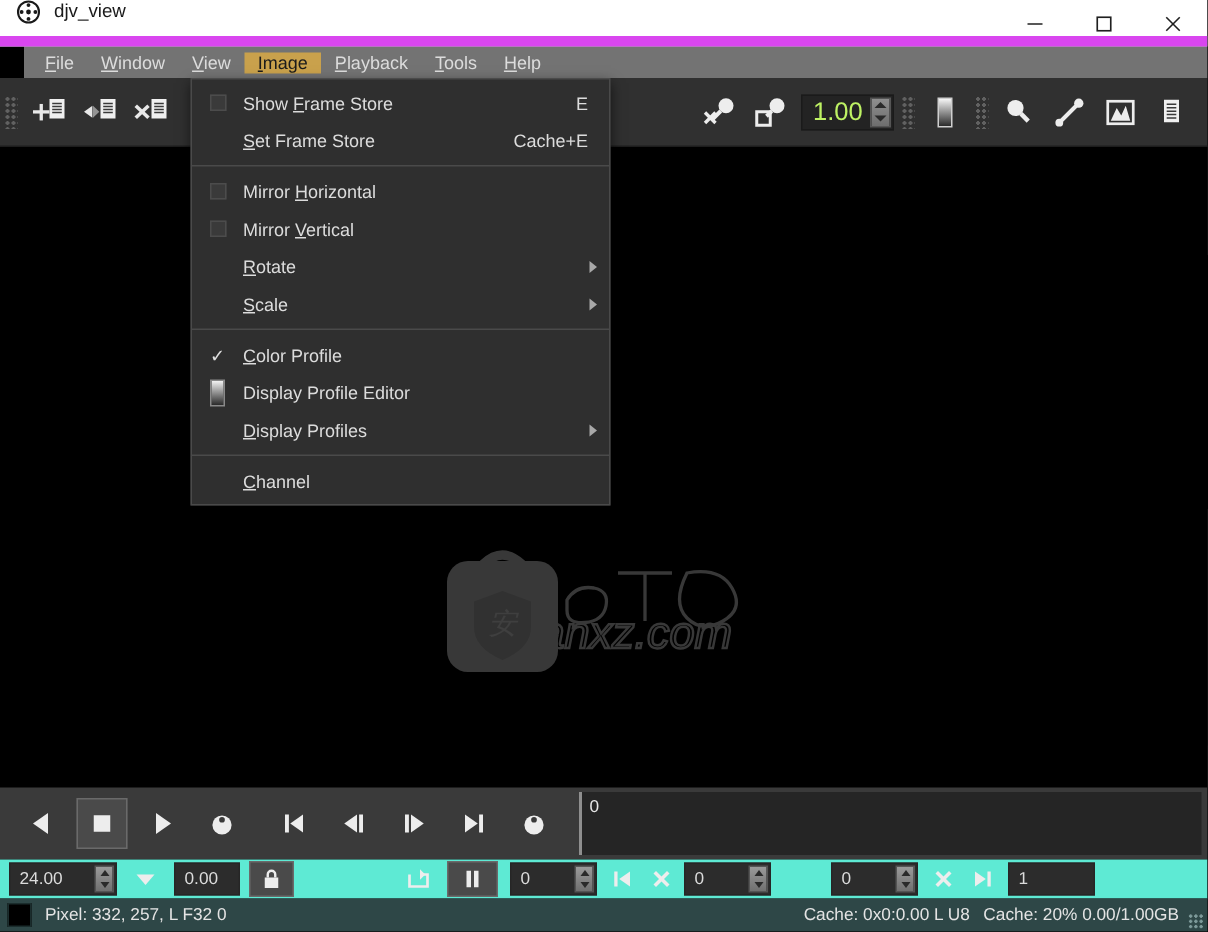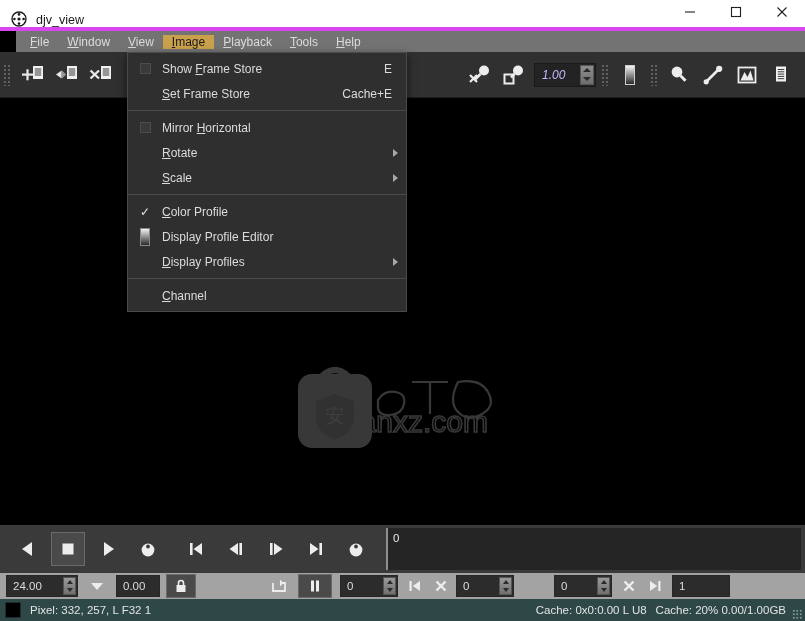--- a/index.html
+++ b/index.html
@@ -8,22 +8,22 @@
     font-family: "Liberation Sans", sans-serif;
     font-size: 12px;
     background:#2e2e2e;
     color:#d8d8d8;
     -webkit-font-smoothing: antialiased;
   }
   #app { position:relative; width:805px; height:621px; background:#000; }
 
   
   .titlebar {
-    height:31px; background:#ffffff; display:flex; align-items:flex-end;
-    border-bottom:4px solid #d946ef; position:relative;
+    height:31px; background:#ffffff; display:flex; align-items:flex-start;
+    border-bottom:7px solid #d946ef; position:relative;
   }
   .title-icon { margin-left:11px; width:16px; height:16px; flex:0 0 auto; }
   .title-text { margin-left:9px; font-size:12.5px; color:#1a1a1a; }
   .wbtns { margin-left:auto; display:flex; height:31px; }
   .wbtn { width:46px; height:31px; display:flex; align-items:center; justify-content:center; }
   .wbtn svg { display:block; }
 
   
   .menubar { height:21px; background:#737373; display:flex; align-items:center; padding-left:5px;margin-left:16px; }
   .menu-item {
@@ -39,36 +39,36 @@
   }
   .tb-grip { width:9px; height:22px; margin:0 3px; flex:0 0 auto;
     background-image:radial-gradient(#6a6a6a 38%, transparent 40%);
     background-size:4px 4px; opacity:.85;}
   .tb-btn { width:34px; height:34px; display:flex; align-items:center; justify-content:center; flex:0 0 auto;}
   .tb-btn svg { display:block; }
   .spin {
     width:62px; height:24px; background:#232323; border:1px solid #1a1a1a;
     display:flex; align-items:center; position:relative; flex:0 0 auto; margin:0 2px;
   }
-  .spin .val { padding-left:7px; font-size:12px; color:#c4b5fd;font-style:italic; }
+  .spin .val { padding-left:7px; font-size:17px; color:#bef264; }
   .spin .arrows {
     position:absolute; right:1px; top:1px; bottom:1px; width:14px;
     background:linear-gradient(#8e8e8e,#6e6e6e); display:flex;
     flex-direction:column; align-items:center; justify-content:space-around;
     border:1px solid #555;
   }
   .spin .arrows i { display:block; width:0;height:0; }
   .spin .arrows .up { border-left:4px solid transparent;border-right:4px solid transparent;border-bottom:4px solid #2a2a2a;}
   .spin .arrows .dn { border-left:4px solid transparent;border-right:4px solid transparent;border-top:4px solid #2a2a2a;}
 
   
   .viewport { position:absolute; left:0; right:0; top:98px; bottom:124px; background:#000; overflow:hidden; }
 
   
-  .watermark { position:absolute; left:292px; top:262px; width:216px; height:100px; opacity:.40; }
+  .watermark { position:absolute; left:292px; top:262px; width:216px; height:100px; opacity:.40;font-style:italic; }
 
   
   .dropdown {
     position:absolute; left:127px; top:52px; width:280px; background:#2f2f2f;
     border:1px solid #4a4a4a; z-index:30; padding:3px 0;
     box-shadow:0 3px 8px rgba(0,0,0,.6);
   }
   .dd-item { height:25px; display:flex; align-items:center; position:relative; padding-left:0; }
   .dd-ico { width:34px; display:flex; align-items:center; justify-content:center; flex:0 0 auto; }
   .dd-label { font-size:12px; color:#dcdcdc; flex:1 1 auto; }
@@ -82,21 +82,21 @@
   .gradico { width:10px;height:18px;background:linear-gradient(#f2f2f2,#2a2a2a);border:1px solid #8a8a8a;}
 
   
   .playbar { position:absolute; left:0; right:0; bottom:48px; height:48px; background:#3a3a3a; display:flex; align-items:center; }
   .pb-btn { width:34px; height:34px; margin:0 3px; display:flex; align-items:center; justify-content:center; flex:0 0 auto;}
   .pb-btn.sel { background:#4a4a4a; border:1px solid #6a6a6a; }
   .timeline { flex:1 1 auto; align-self:stretch; margin:3px 4px 3px 10px; background:#252525; border-left:2px solid #8f8f8f; position:relative; }
   .timeline .tl-num { position:absolute; left:5px; top:4px; font-size:11.5px; color:#e6e6e6; }
 
   
-  .ctlbar { position:absolute; left:0; right:0; bottom:22px; height:26px; background:#a3a3a3; display:flex; align-items:center; }
+  .ctlbar { position:absolute; left:0; right:0; bottom:22px; height:26px; background:#5eead4; display:flex; align-items:center; }
   .ctl-spin {
     height:22px; background:#2c2c2c; border:1px solid #262626; display:flex; align-items:center;
     position:relative; flex:0 0 auto;
   }
   .ctl-spin .val { padding-left:6px; font-size:11.5px; color:#dcdcdc; }
   .ctl-spin .arrows { position:absolute; right:1px; top:1px; bottom:1px; width:13px;
     background:linear-gradient(#9a9a9a,#707070); display:flex; flex-direction:column;
     align-items:center; justify-content:space-around; border:1px solid #555; }
   .ctl-spin .arrows .up { width:0;height:0;border-left:3.5px solid transparent;border-right:3.5px solid transparent;border-bottom:4px solid #2a2a2a;}
   .ctl-spin .arrows .dn { width:0;height:0;border-left:3.5px solid transparent;border-right:3.5px solid transparent;border-top:4px solid #2a2a2a;}
@@ -345,20 +345,26 @@
 
     <div class="dd-sep"></div>
 
     <div class="dd-item">
       <span class="dd-ico">
           <span class="ckbox"></span>
         </span>
       <span class="dd-label">Mirror <u>H</u>orizontal</span>
     </div>
 
+    <div class="dd-item">
+      <span class="dd-ico">
+          <span class="ckbox"></span>
+        </span>
+      <span class="dd-label">Mirror <u>V</u>ertical</span>
+    </div>
 
     <div class="dd-item">
       <span class="dd-ico"></span>
       <span class="dd-label"><u>R</u>otate</span>
       <span class="dd-arrow"></span>
     </div>
 
     <div class="dd-item">
       <span class="dd-ico"></span>
       <span class="dd-label"><u>S</u>cale</span>
@@ -558,21 +564,21 @@
         </svg>
     </div>
 
     <div class="flat-field" style="width:58px;margin-left:4px">
       <span class="val">1</span>
     </div>
   </div>
 
   <div class="statusbar">
     <span class="sw"></span>
-    <span class="st-left">Pixel: 332, 257, L F32 1</span>
+    <span class="st-left">Pixel: 332, 257, L F32 0</span>
     <span class="st-right">
       <span>Cache: 0x0:0.00 L U8</span>
       <span>Cache: 20% 0.00/1.00GB</span>
     </span>
     <span class="grip-corner"></span>
   </div>
 
 </div>
 
 </body></html>

